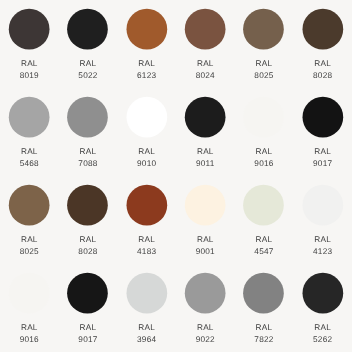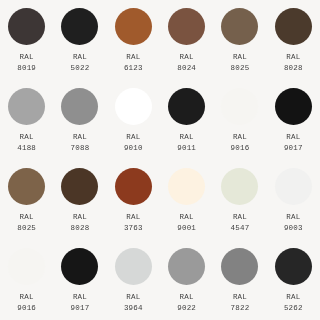--- a/index.html
+++ b/index.html
@@ -43,21 +43,20 @@
     text-align: center;
     line-height: 11px;
     color: #3f3f3f;
     font-size: 7.5px;
     letter-spacing: 0.2px;
     -webkit-font-smoothing: antialiased;
   }
   .swatch-label .lbl-prefix,
   .swatch-label .lbl-code {
     display: block;
-    font-family: Liberation Mono, monospace;
   }
 </style>
 </head>
 <body>
 
 <div id="swatch-grid" style="background: rgb(247, 246, 244);">
     <div class="swatch-cell">
       <div class="swatch-dot" style="background: rgb(61, 54, 53);"></div>
       <div class="swatch-label" style="color: rgb(63, 63, 63);">
         <span class="lbl-prefix">RAL</span>
@@ -96,21 +95,21 @@
       <div class="swatch-dot" style="background: rgb(75, 58, 44);"></div>
       <div class="swatch-label" style="color: rgb(63, 63, 63);">
         <span class="lbl-prefix">RAL</span>
         <span class="lbl-code">8028</span>
       </div>
     </div>
     <div class="swatch-cell">
       <div class="swatch-dot" style="background: rgb(165, 165, 165);"></div>
       <div class="swatch-label" style="color: rgb(63, 63, 63);">
         <span class="lbl-prefix">RAL</span>
-        <span class="lbl-code">4188</span>
+        <span class="lbl-code">5468</span>
       </div>
     </div>
     <div class="swatch-cell">
       <div class="swatch-dot" style="background: rgb(143, 143, 143);"></div>
       <div class="swatch-label" style="color: rgb(63, 63, 63);">
         <span class="lbl-prefix">RAL</span>
         <span class="lbl-code">7088</span>
       </div>
     </div>
     <div class="swatch-cell">
@@ -152,42 +151,42 @@
       <div class="swatch-dot" style="background: rgb(75, 54, 38);"></div>
       <div class="swatch-label" style="color: rgb(63, 63, 63);">
         <span class="lbl-prefix">RAL</span>
         <span class="lbl-code">8028</span>
       </div>
     </div>
     <div class="swatch-cell">
       <div class="swatch-dot" style="background: rgb(140, 58, 30);"></div>
       <div class="swatch-label" style="color: rgb(63, 63, 63);">
         <span class="lbl-prefix">RAL</span>
-        <span class="lbl-code">3763</span>
+        <span class="lbl-code">4183</span>
       </div>
     </div>
     <div class="swatch-cell">
       <div class="swatch-dot" style="background: rgb(253, 242, 225);"></div>
       <div class="swatch-label" style="color: rgb(63, 63, 63);">
         <span class="lbl-prefix">RAL</span>
         <span class="lbl-code">9001</span>
       </div>
     </div>
     <div class="swatch-cell">
       <div class="swatch-dot" style="background: rgb(229, 232, 216);"></div>
       <div class="swatch-label" style="color: rgb(63, 63, 63);">
         <span class="lbl-prefix">RAL</span>
         <span class="lbl-code">4547</span>
       </div>
     </div>
     <div class="swatch-cell">
       <div class="swatch-dot" style="background: rgb(241, 241, 240);"></div>
       <div class="swatch-label" style="color: rgb(63, 63, 63);">
         <span class="lbl-prefix">RAL</span>
-        <span class="lbl-code">9003</span>
+        <span class="lbl-code">4123</span>
       </div>
     </div>
     <div class="swatch-cell">
       <div class="swatch-dot" style="background: rgb(246, 245, 242);"></div>
       <div class="swatch-label" style="color: rgb(63, 63, 63);">
         <span class="lbl-prefix">RAL</span>
         <span class="lbl-code">9016</span>
       </div>
     </div>
     <div class="swatch-cell">

